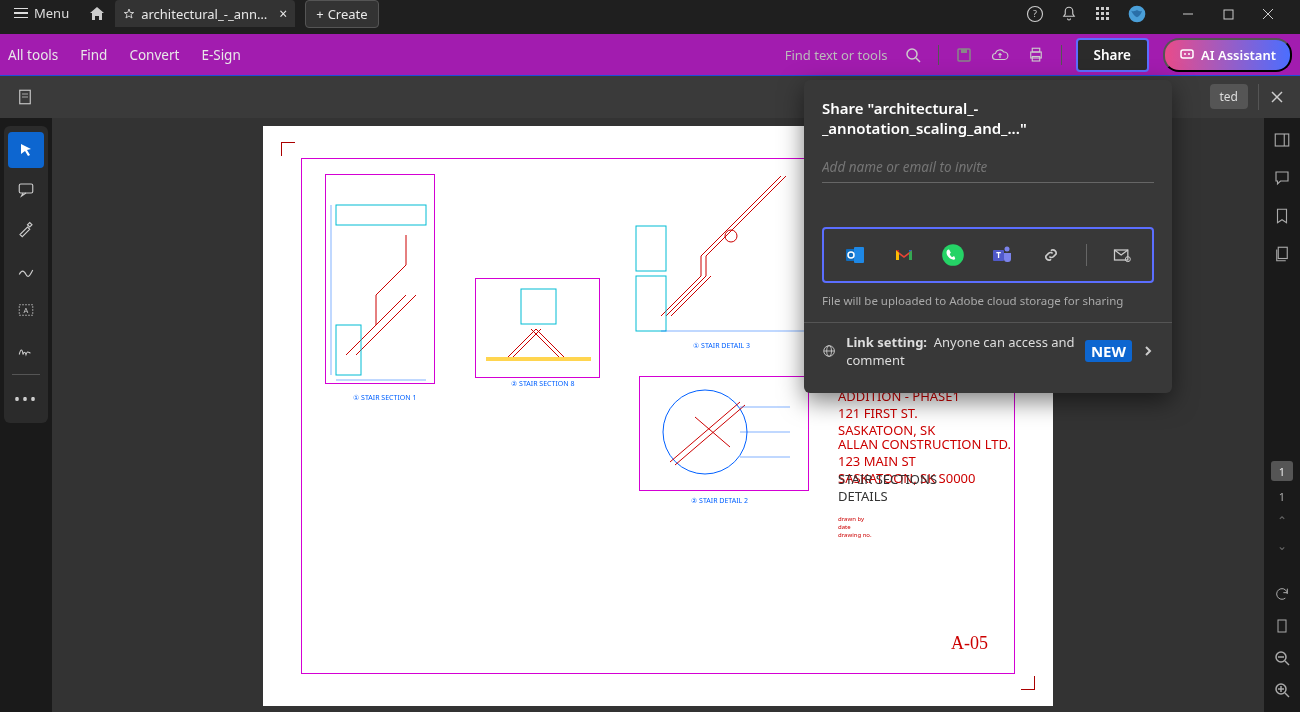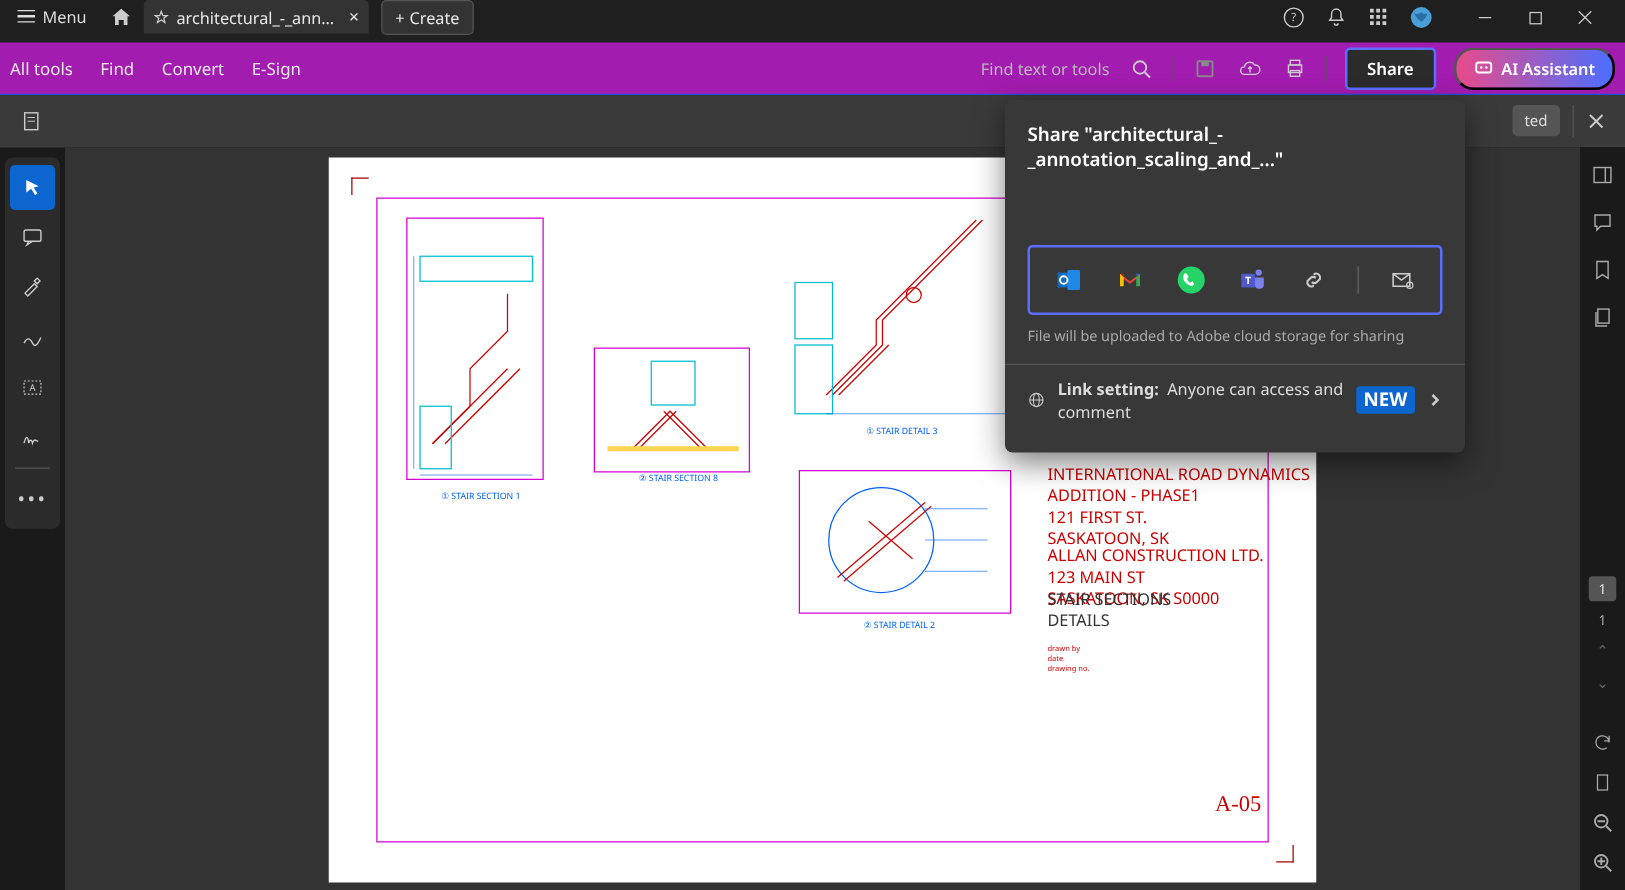--- a/index.html
+++ b/index.html
@@ -32,21 +32,21 @@
 .notif-close{width:26px;height:26px;display:flex;align-items:center;justify-content:center;cursor:pointer;border-left:1px solid #555;padding-left:10px}
 .main{display:flex;height:calc(712px - 118px)}
 .left-tools{width:44px;background:#2b2b2b;display:flex;flex-direction:column;gap:4px;padding:6px 4px;margin:8px 4px;border-radius:6px;height:fit-content}
 .lt-item{width:36px;height:36px;display:flex;align-items:center;justify-content:center;cursor:pointer;border-radius:4px;color:#ccc}
 .lt-item.active{background:#0d66d0;color:#fff}
 .lt-divider{height:1px;background:#555;margin:2px 4px}
 .canvas{flex:1;background:#333;display:flex;justify-content:center;overflow:auto;position:relative}
 .page{width:790px;height:580px;background:#fff;margin-top:8px;position:relative}
 .fig-label{position:absolute;font-size:7px;color:#0060ff}
 .red-text{position:absolute;font-size:13px;color:#c00;line-height:1.3}
-.pg-num{position:absolute;bottom:60px;right:44px;font-size:18px;color:#c00;font-family:serif}
+.pg-num{position:absolute;bottom:60px;right:65px;font-size:18px;color:#c00;font-family:serif}
 .stair-svg{position:absolute}
 .right-tools{width:36px;background:#1a1a1a;display:flex;flex-direction:column;gap:14px;padding:10px 0;align-items:center}
 .rt-item{width:24px;height:24px;display:flex;align-items:center;justify-content:center;cursor:pointer;color:#aaa}
 .page-box{width:22px;height:20px;background:#555;border-radius:3px;display:flex;align-items:center;justify-content:center;font-size:11px}
 .page-num{font-size:11px;color:#aaa}
 .nav-arrow{color:#666;font-size:12px;cursor:pointer}
 .share-panel{position:absolute;top:80px;right:128px;width:368px;background:#383838;border-radius:6px;padding:18px 18px 12px;box-shadow:0 8px 24px rgba(0,0,0,.5);z-index:100}
 .sp-title{font-size:15px;font-weight:600;color:#fff;margin-bottom:14px}
 .sp-input{width:100%;background:transparent;border:none;border-bottom:1px solid #666;color:#ccc;font-size:13.5px;font-style:italic;padding:6px 0;outline:none}
 .sp-icons{display:flex;align-items:center;justify-content:space-around;padding:12px 6px;border:2px solid #5b6eff;border-radius:4px;margin-bottom:10px}
@@ -397,20 +397,21 @@
             <line x1="7" y1="4" x2="7" y2="10" stroke="#aaa" stroke-width="1.5"></line>
             <line x1="11" y1="11" x2="15" y2="15" stroke="#aaa" stroke-width="1.5"></line>
           </svg>
         </div>
     </div>
   </div>
 </div>
 
 <div class="share-panel">
   <div class="sp-title">Share "architectural_-_annotation_scaling_and_..."</div>
+  <input class="sp-input" placeholder="Add name or email to invite" style="">
   <div style="height:44px"></div>
   <div class="sp-icons">
     <div class="sp-icon">
         <svg width="24" height="24" viewBox="0 0 24 24">
           <rect x="3" y="6" width="10" height="12" rx="1" fill="#0f6cbd"></rect>
           <rect x="11" y="4" width="10" height="16" rx="1" fill="#1e88e5"></rect>
           <circle cx="8" cy="12" r="3" fill="none" stroke="#fff" stroke-width="1.5"></circle>
         </svg>
       </div>
     <div class="sp-icon">

